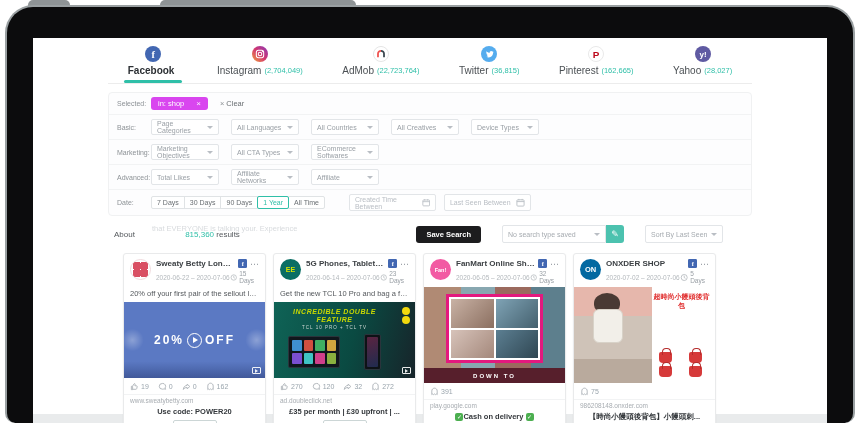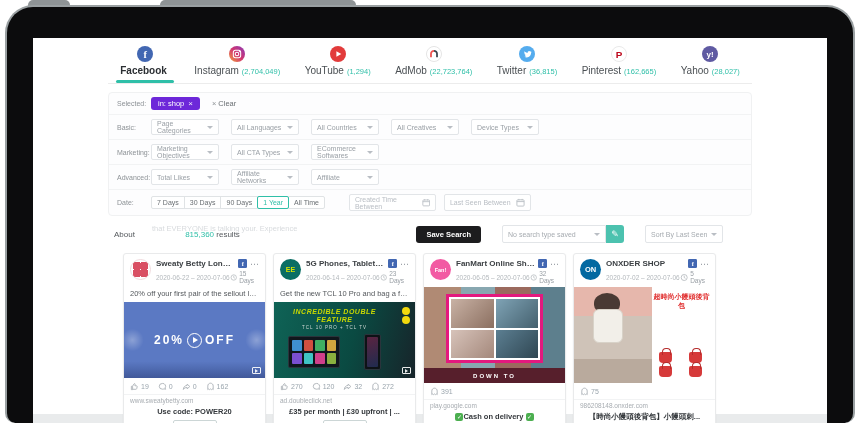--- a/index.html
+++ b/index.html
@@ -16,38 +16,38 @@
   .screen { position:absolute; left:33px; top:38px; width:794px; height:385px; background:#fff; z-index:2; overflow:hidden; }
   .bottom-strip { position:absolute; left:0; bottom:0; width:100%; height:9px; background:#e9ebec; z-index:0; }
 
   .container { position:relative; width:644px; margin:0 auto; }
 
   
   .tabbar { display:flex; justify-content:space-around; align-items:center; height:46px;
     border-bottom:1px solid #ececec; }
   .tab { position:relative; display:flex; flex-direction:column; align-items:center; gap:3px;
     height:100%; justify-content:center; padding:0 4px; cursor:pointer; }
-  .tab .t-label { font-size:10px; color:#5a5f63; display:flex; align-items:flex-end; gap:3px; }
+  .tab .t-label { font-size:10px; color:#5a5f63; display:flex; align-items:center; gap:3px; }
   .tab .t-name { color:#4a4f53; }
   .tab .t-count { font-size:7.5px; color:#2fbfa8; }
   .tab.active .t-name { font-weight:bold; color:#2b2f33; }
   .tab.active .underline { position:absolute; bottom:0; left:50%; transform:translateX(-50%);
     width:58px; height:3px; background:#2fbfa8; border-radius:2px; }
   .ticon { width:16px; height:16px; display:block; }
 
   
   .filters { margin-top:8px; border:1px solid #f0f1f2; background:#fdfdfe; border-radius:4px; }
   .frow { display:flex; align-items:center; padding:4px 8px; border-bottom:1px solid #f2f3f4; min-height:21px; }
   .frow:last-child { border-bottom:none; }
   .flabel { width:34px; flex:0 0 34px; font-size:7px; color:#8d9296; }
   .dd { width:68px; height:16px; margin-right:12px; border:1px solid #e2e5e8; border-radius:2px; background:#fff;
     display:flex; align-items:center; justify-content:space-between; padding:0 5px; font-size:7px; color:#9aa0a6; cursor:pointer; }
   .caret { width:0; height:0; border-left:3px solid transparent; border-right:3px solid transparent;
     border-top:3px solid #b9bec4; flex:0 0 auto; margin-left:3px; }
-  .pill { display:inline-flex; align-items:center; gap:4px; background:#6d28d9; color:#fff;
+  .pill { display:inline-flex; align-items:center; gap:12px; background:#d946ef; color:#fff;
     font-size:7.5px; padding:2px 7px; border-radius:3px; cursor:pointer; }
   .pill .px { font-size:8px; opacity:.9; }
   .clear { margin-left:12px; font-size:7.5px; color:#6a6f73; cursor:pointer; }
   .clear .cx { color:#8d9296; margin-right:2px; }
   .rangegrp { display:inline-flex; }
   .rbtn { font-size:7px; color:#6a6f73; background:#fff; border:1px solid #e0e3e5; padding:2px 5px;
     margin-left:-1px; cursor:pointer; position:relative; }
   .rbtn:first-child { border-radius:2px 0 0 2px; margin-left:0; }
   .rbtn:last-child { border-radius:0 2px 2px 0; }
   .rbtn.active { border-color:#2fbfa8; color:#2fbfa8; z-index:1; border-radius:2px; }
@@ -208,30 +208,20 @@
                 </linearGradient>
               </defs>
               <circle cx="8.5" cy="8.5" r="8.5" fill="url(#ig)"></circle>
               <rect x="4.6" y="4.6" width="7.8" height="7.8" rx="2.2" fill="none" stroke="#fff" stroke-width="1.1"></rect>
               <circle cx="8.5" cy="8.5" r="1.9" fill="none" stroke="#fff" stroke-width="1.1"></circle>
               <circle cx="11.1" cy="5.9" r=".7" fill="#fff"></circle>
             </svg>
           <span class="t-label">
               <span class="t-name">Instagram</span>
               <span class="t-count">(2,704,049)</span>
-            </span>
-        </div>
-        <div class="tab">
-          <svg class="ticon" viewBox="0 0 17 17">
-              <circle cx="8.5" cy="8.5" r="8.5" fill="#e23b3b"></circle>
-              <polygon points="6.8,5.6 12,8.5 6.8,11.4" fill="#fff"></polygon>
-            </svg>
-          <span class="t-label">
-              <span class="t-name">YouTube</span>
-              <span class="t-count">(1,294)</span>
             </span>
         </div>
         <div class="tab">
           <svg class="ticon" viewBox="0 0 17 17">
               <circle cx="8.5" cy="8.5" r="8" fill="#fff" stroke="#e3e3e3"></circle>
               <path d="M5.3 12V8.3a3.2 3.2 0 0 1 3.2-3.2" fill="none" stroke="#ef5350" stroke-width="1.9"></path>
               <path d="M11.7 12V8.3a3.2 3.2 0 0 0-3.2-3.2" fill="none" stroke="#3c4750" stroke-width="1.9"></path>
             </svg>
           <span class="t-label">
               <span class="t-name">AdMob</span>

